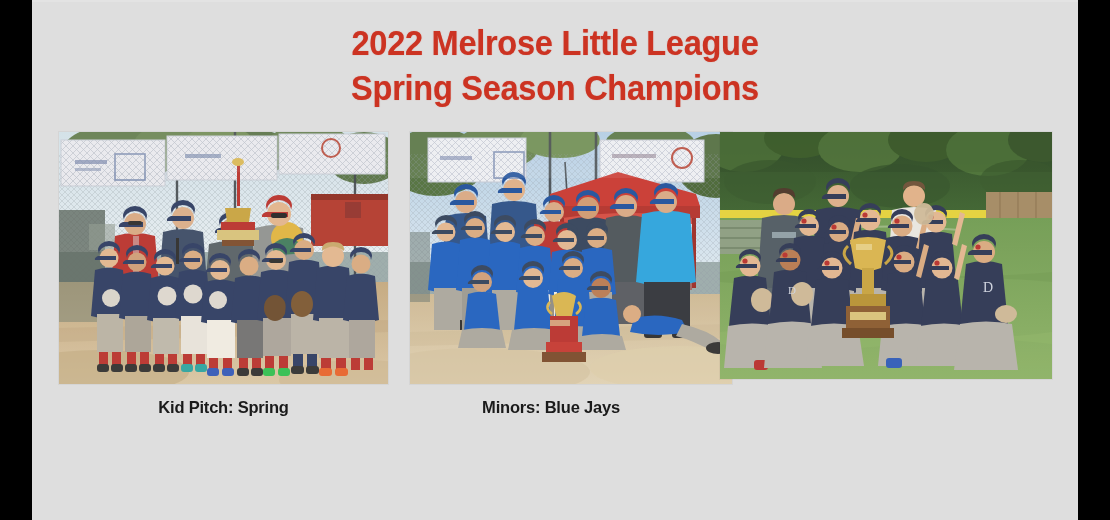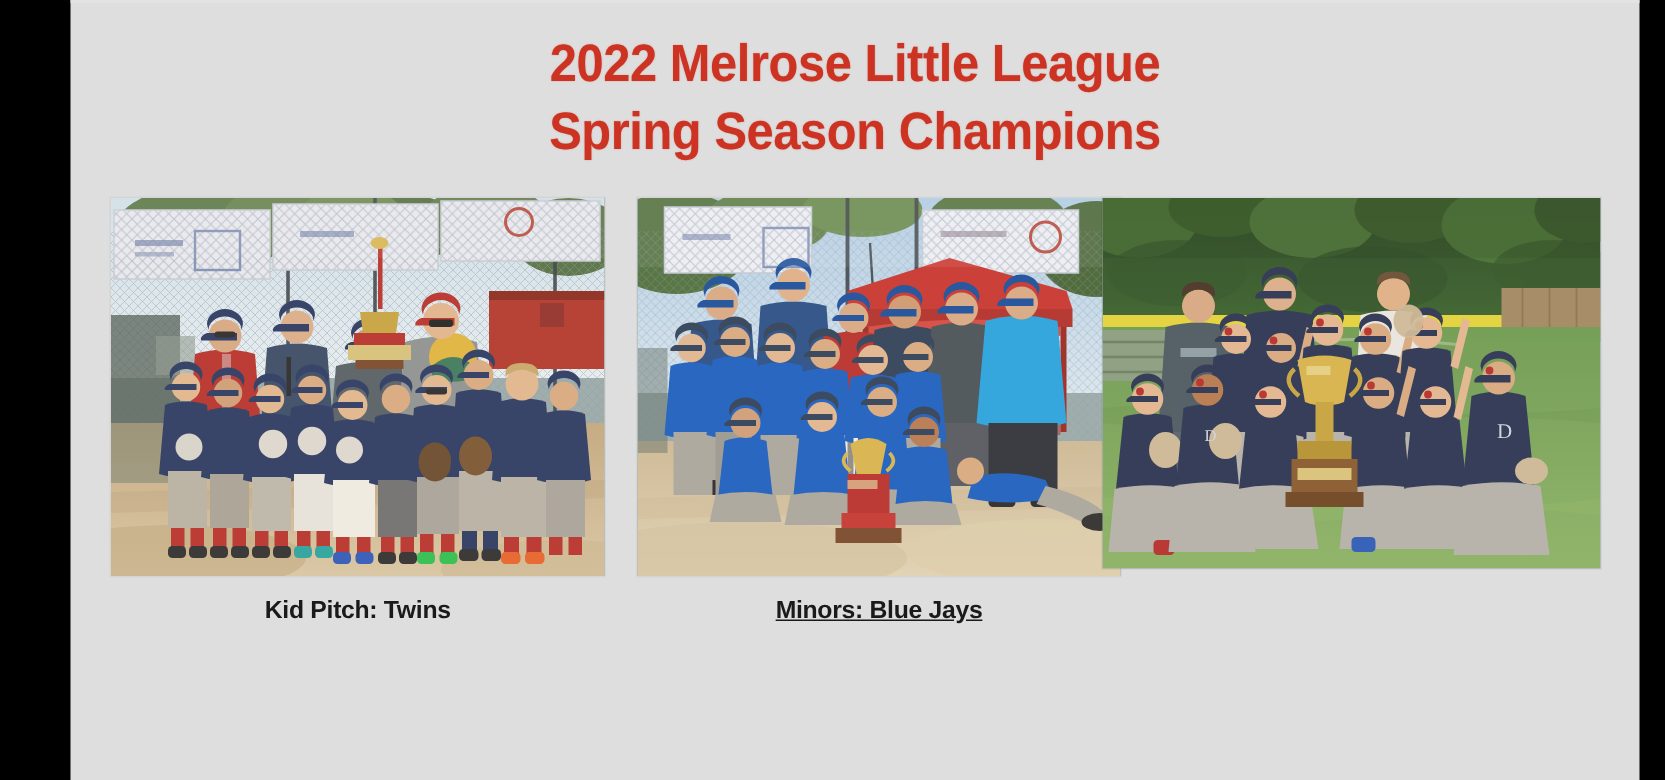--- a/index.html
+++ b/index.html
@@ -5,21 +5,20 @@
   html,body{margin:0;padding:0;}
   body{
     width:1110px;height:520px;overflow:hidden;
     background:#000;
     font-family:"Liberation Sans", sans-serif;
   }
   .stage{position:relative;width:1110px;height:520px;background:#000;}
   .slide{
     position:absolute;left:32px;top:0;width:1046px;height:520px;
     background:#dedede;
-    margin-left:15px;
   }
   .top-hairline{position:absolute;left:0;top:0;width:100%;height:2px;background:#e3e3e3;}
   .title{
     position:absolute;left:0;top:20px;width:100%;
     text-align:center;
     color:#cc3322;
     font-weight:bold;
     font-size:35px;
     line-height:45px;
     letter-spacing:-0.3px;
@@ -40,21 +39,21 @@
   .p3{left:688px;width:332px;height:247px;}
   .photo svg{display:block;width:100%;height:100%;}
   .captions{position:absolute;left:0;top:398px;width:100%;height:24px;}
   .cap{
     position:absolute;top:0;text-align:center;
     font-weight:bold;font-size:16.5px;color:#1a1a1a;
     font-family:"Liberation Sans",sans-serif;
     letter-spacing:-0.2px;
   }
   .c1{left:27px;width:329px;}
-  .c2{left:378px;width:322px;text-decoration:underline;}
+  .c2{left:358px;width:322px;}
   .c3{left:688px;width:332px;}
 </style>
 </head>
 <body>
 
 <div class="stage">
   <div class="slide">
 
     <div class="top-hairline"></div>
 
@@ -687,18 +686,18 @@
           </g>
 
           <rect x="0" y="0" width="332" height="247" fill="#fff0d4" opacity="0.05"></rect>
           <rect x="0" y="0" width="332" height="40" fill="#000000" opacity="0.06"></rect>
         </svg>
       </div>
 
     </div>
 
     <div class="captions">
-      <div class="cap c1">Kid Pitch: Twins</div>
+      <div class="cap c1">Kid Pitch: Spring</div>
       <div class="cap c2">Minors: Blue Jays</div>
     </div>
 
   </div>
 </div>
 
 </body></html>

